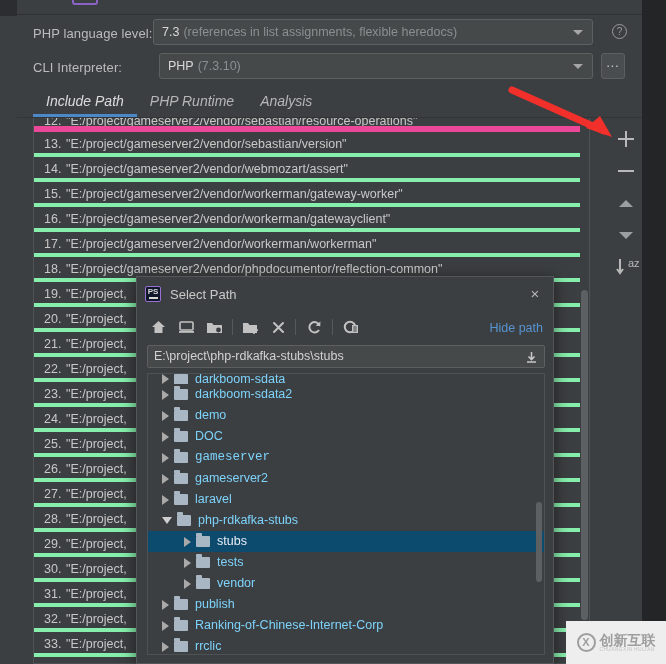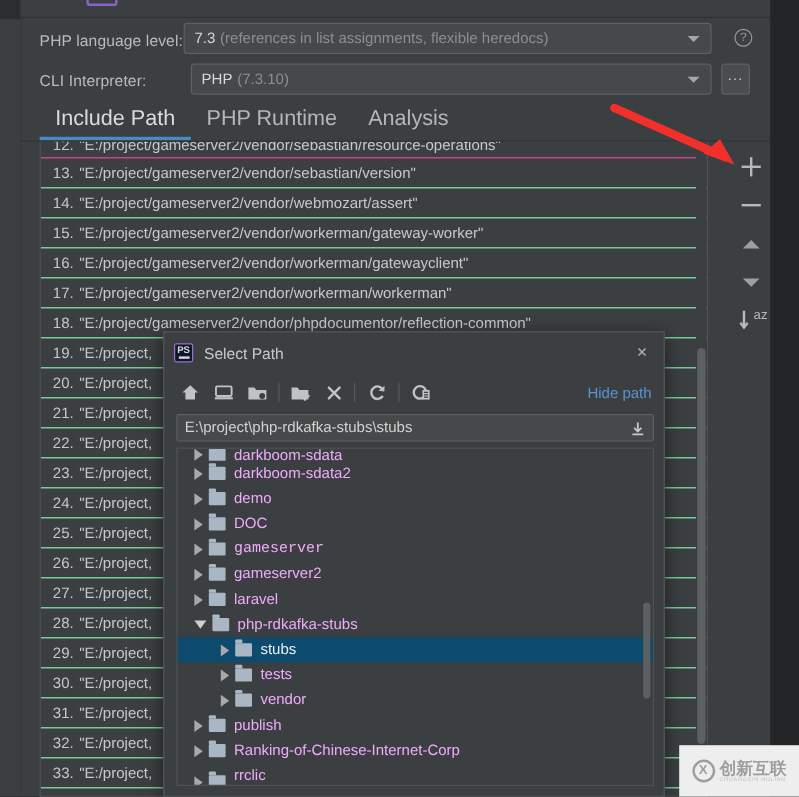--- a/index.html
+++ b/index.html
@@ -53,41 +53,41 @@
   .dots-btn {
     position: absolute; width: 24px; height: 26px;
     background: #4a4d4f; border: 1px solid #5e6060; border-radius: 3px;
     color: #cfcfcf; font-size: 12px; line-height: 18px; text-align: center;
     letter-spacing: 1px;
   }
 
   
   .tabbar { position: absolute; left: 33px; top: 88px; height: 28px; display: flex; align-items: flex-end; }
   .tab {
-    padding: 0 13px 7px 13px; color: #b6b6b6; font-size: 18px; position: relative;
+    padding: 0 13px 7px 13px; color: #b6b6b6; font-size: 14px; position: relative; font-style: italic;
   }
   .tab.active { color: #dcdcdc; }
   .tab.active::after {
     content: ""; position: absolute; left: 0; right: 0; bottom: -1px;
     height: 3px; background: #4a88c7;
   }
   .tab-underline { position: absolute; left: 17px; top: 117px; width: 625px; height: 1px; background: #323436; }
 
   
   .list-wrap {
     position: absolute; left: 33px; top: 118px; width: 557px; height: 546px;
     background: #3c3f41; border: 1px solid #4e5254; border-top: none; overflow: hidden;
   }
   .list-row {
     height: 25px; line-height: 25px; padding-left: 10px;
     color: #c8c8c8; font-size: 12.5px; white-space: nowrap;
-    border-bottom: 1px solid #86efac;
+    border-bottom: 4px solid #86efac;
   }
   .list-row .num { color: #c8c8c8; display: inline-block; min-width: 22px; }
-  .list-row.first { height: 14px; line-height: 6px; overflow: hidden; border-bottom: 1px solid #ec4899; }
+  .list-row.first { height: 14px; line-height: 6px; overflow: hidden; border-bottom: 6px solid #ec4899; }
   .list-scroll-track { position: absolute; right: 0; top: 0; width: 9px; height: 546px; background: #3c3f41; }
   .list-scroll-thumb { position: absolute; right: 1px; top: 172px; width: 7px; height: 330px; background: #5c6063; border-radius: 4px; }
 
   
   .side-tools { position: absolute; left: 612px; top: 118px; width: 30px; height: 546px; }
   .side-btn { position: absolute; left: 0; width: 28px; height: 26px; }
   .ico-plus, .ico-minus { position: absolute; background: #b9b9b9; }
   .tri { width: 0; height: 0; border-left: 7px solid transparent; border-right: 7px solid transparent; }
   .tri-up { border-bottom: 7px solid #9b9fa1; }
   .tri-down { border-top: 7px solid #9b9fa1; }
@@ -138,21 +138,21 @@
   .tw-caret { width: 0; height: 0; margin-right: 5px; flex: none; }
   .tw-caret.closed { border-top: 5px solid transparent; border-bottom: 5px solid transparent; border-left: 7px solid #a9a9a9; }
   .tw-caret.open { border-left: 5px solid transparent; border-right: 5px solid transparent; border-top: 7px solid #cfcfcf; }
   .folder {
     width: 14px; height: 11px; background: #a9b7c4; border-radius: 1px; margin-right: 7px; flex: none; position: relative;
   }
   .folder::before {
     content: ""; position: absolute; left: 0; top: -3px; width: 6px; height: 3px;
     background: #a9b7c4; border-radius: 1px 1px 0 0;
   }
-  .tree-label { color: #f0abfc; font-size: 12.5px; }
+  .tree-label { color: #7dd3fc; font-size: 12.5px; }
   .tree-row.sel .tree-label { color: #e9eef5; }
   .tree-scroll-thumb { position: absolute; right: 2px; top: 128px; width: 6px; height: 80px; background: #5c6063; border-radius: 3px; }
 
   
   .watermark {
     position: absolute; left: 566px; top: 621px; width: 100px; height: 43px;
     background: #eeeeee; display: flex; align-items: center; justify-content: center;
   }
   .wm-ring {
     width: 19px; height: 19px; border: 2px solid #9e9e9e; border-radius: 50%;
@@ -391,21 +391,21 @@
           <div class="tree-row" style="padding-left: 14px;">
             <span class="tw-caret closed"></span>
             <span class="folder"></span>
             <span class="tree-label">publish</span>
           </div>
           <div class="tree-row" style="padding-left: 14px; text-align: center;">
             <span class="tw-caret closed"></span>
             <span class="folder"></span>
             <span class="tree-label">Ranking-of-Chinese-Internet-Corp</span>
           </div>
-          <div class="tree-row" style="padding-left: 14px; align-items: flex-end;">
+          <div class="tree-row" style="padding-left: 14px;">
             <span class="tw-caret closed"></span>
             <span class="folder"></span>
             <span class="tree-label">rrclic</span>
           </div>
         </div>
       <div class="tree-scroll-thumb"></div>
     </div>
   </div>
 
   <div class="watermark">

